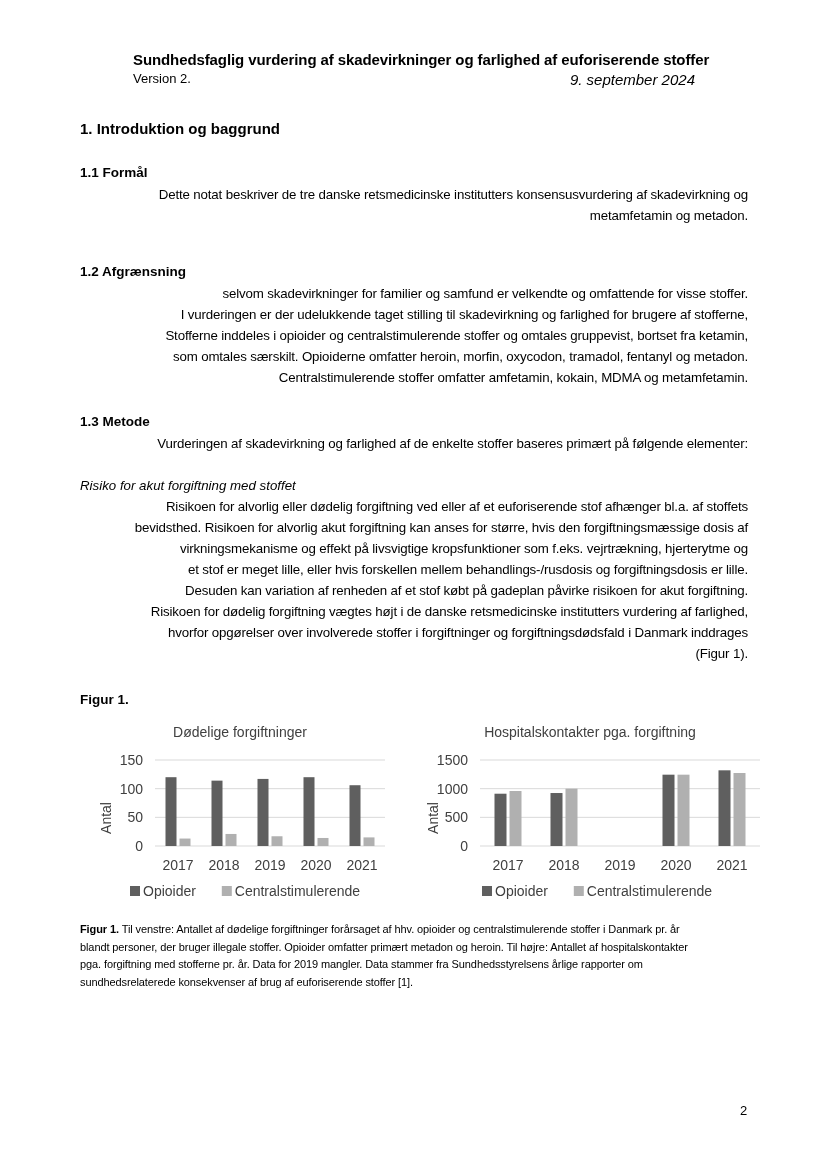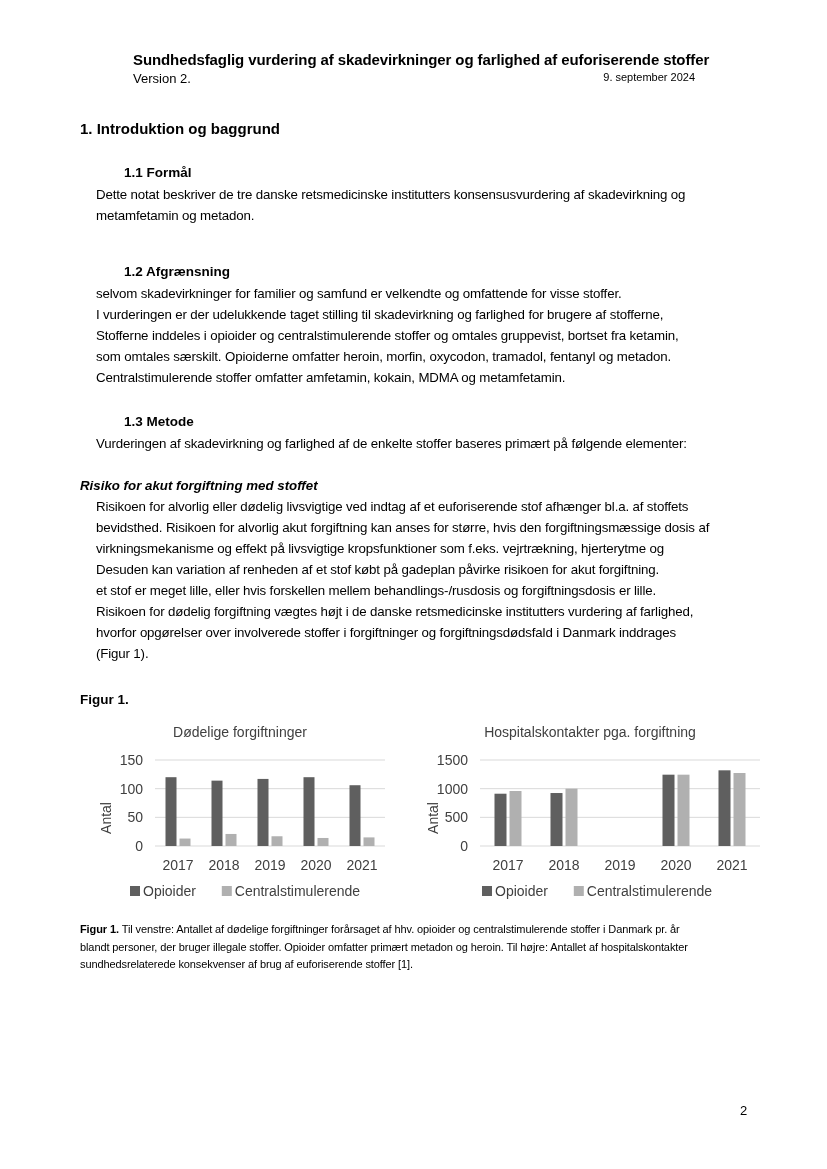--- a/index.html
+++ b/index.html
@@ -1,24 +1,24 @@
 <!DOCTYPE html>
 <html><head>
 <meta charset="utf-8">
 <style>
   html, body { margin: 0; padding: 0; background: #ffffff; }
   body { width: 827px; height: 1169px; position: relative; font-family: "Liberation Sans", sans-serif; color: #000; overflow: hidden; }
   .hdr-title { position: absolute; left: 133px; top: 51px; font-size: 15px; font-weight: bold; letter-spacing: -0.1px; }
   .hdr-version { position: absolute; left: 133px; top: 71px; font-size: 13px; }
-  .hdr-date { position: absolute; right: 132px; top: 71px; font-size: 11px; }
+  .hdr-date { position: absolute; right: 132px; top: 71px; font-size: 15px; font-style: italic; }
   .h1 { position: absolute; left: 80px; top: 120px; font-size: 15px; font-weight: bold; }
-  .h2 { position: absolute; left: 80px; font-size: 13.5px; font-weight: bold; margin-left: 44px; }
-  .para { position: absolute; left: 96px; width: 680px; font-size: 13.3px; line-height: 21px; letter-spacing: -0.15px; }
+  .h2 { position: absolute; left: 80px; font-size: 13.5px; font-weight: bold; }
+  .para { position: absolute; left: 68px; width: 680px; font-size: 13.3px; line-height: 21px; letter-spacing: -0.15px; text-align: right; }
   .para p { margin: 0; white-space: nowrap; }
-  .ital { position: absolute; left: 80px; font-size: 13.3px; font-style: italic; font-weight: bold; }
+  .ital { position: absolute; left: 80px; font-size: 13.3px; font-style: italic; }
   .fig-label { position: absolute; left: 80px; top: 692px; font-size: 13.5px; font-weight: bold; }
   .caption { position: absolute; left: 80px; top: 921px; width: 680px; font-size: 11px; line-height: 17.5px; letter-spacing: -0.1px; }
   .caption p { margin: 0; white-space: nowrap; }
   .caption b { font-weight: bold; }
   .pagenum { position: absolute; left: 740px; top: 1103px; font-size: 13px; }
   svg text { font-family: "Liberation Sans", sans-serif; }
 </style>
 </head>
 <body>
 
@@ -42,25 +42,25 @@
   <p>som omtales særskilt. Opioiderne omfatter heroin, morfin, oxycodon, tramadol, fentanyl og metadon.</p>
   <p>Centralstimulerende stoffer omfatter amfetamin, kokain, MDMA og metamfetamin.</p>
 </div>
 
 <div class="h2" style="top:414px">1.3 Metode</div>
 <div class="para" style="top:433px">
   <p>Vurderingen af skadevirkning og farlighed af de enkelte stoffer baseres primært på følgende elementer:</p>
 </div>
 <div class="ital" style="top:478px">Risiko for akut forgiftning med stoffet</div>
 <div class="para" style="top:496px">
-  <p>Risikoen for alvorlig eller dødelig livsvigtige ved indtag af et euforiserende stof afhænger bl.a. af stoffets</p>
+  <p>Risikoen for alvorlig eller dødelig forgiftning ved eller af et euforiserende stof afhænger bl.a. af stoffets</p>
   <p>bevidsthed. Risikoen for alvorlig akut forgiftning kan anses for større, hvis den forgiftningsmæssige dosis af</p>
   <p>virkningsmekanisme og effekt på livsvigtige kropsfunktioner som f.eks. vejrtrækning, hjerterytme og</p>
+  <p>et stof er meget lille, eller hvis forskellen mellem behandlings-/rusdosis og forgiftningsdosis er lille.</p>
   <p>Desuden kan variation af renheden af et stof købt på gadeplan påvirke risikoen for akut forgiftning.</p>
-  <p>et stof er meget lille, eller hvis forskellen mellem behandlings-/rusdosis og forgiftningsdosis er lille.</p>
   <p>Risikoen for dødelig forgiftning vægtes højt i de danske retsmedicinske institutters vurdering af farlighed,</p>
   <p>hvorfor opgørelser over involverede stoffer i forgiftninger og forgiftningsdødsfald i Danmark inddrages</p>
   <p>(Figur 1).</p>
 </div>
 
 <div class="fig-label">Figur 1.</div>
 
 <svg id="chart0" style="position:absolute;left:85px;top:715px" width="300" height="200">
   <text x="155" y="22" text-anchor="middle" font-size="14" fill="#404040">Dødelige forgiftninger</text>
   <g class="grid">
@@ -139,16 +139,17 @@
       <rect x="62" y="171" width="10" height="10" fill="#5f5f5f"></rect>
       <text x="75" y="181" font-size="14" fill="#404040">Opioider</text>
       <rect x="153.8" y="171" width="10" height="10" fill="#b0b0b0"></rect>
       <text x="166.8" y="181" font-size="14" fill="#404040">Centralstimulerende</text>
     </g>
 </svg>
 
 <div class="caption">
   <p><b>Figur 1.</b><span> Til venstre: Antallet af dødelige forgiftninger forårsaget af hhv. opioider og centralstimulerende stoffer i Danmark pr. år</span></p>
   <p>blandt personer, der bruger illegale stoffer. Opioider omfatter primært metadon og heroin. Til højre: Antallet af hospitalskontakter</p>
+  <p>pga. forgiftning med stofferne pr. år. Data for 2019 mangler. Data stammer fra Sundhedsstyrelsens årlige rapporter om</p>
   <p>sundhedsrelaterede konsekvenser af brug af euforiserende stoffer [1].</p>
 </div>
 
 <div class="pagenum">2</div>
 
 </body></html>

